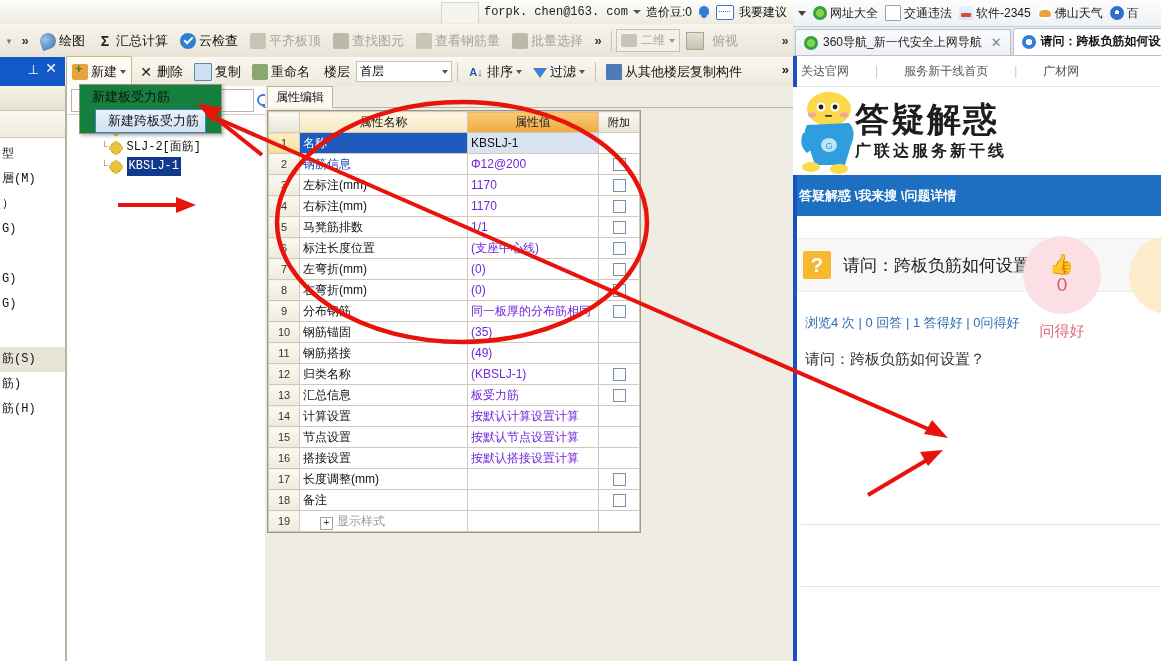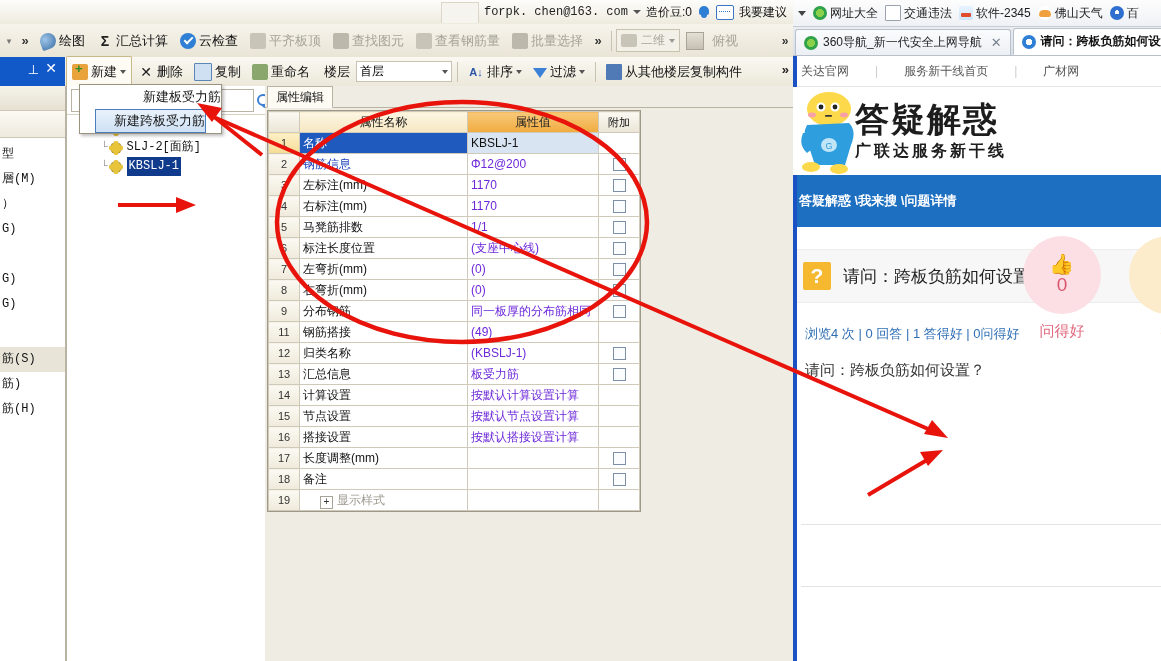--- a/index.html
+++ b/index.html
@@ -87,22 +87,22 @@
   .tdash{color:#9a9a9a;margin-right:2px;font-size:11px;}
   .gear{width:12px;height:12px;margin-right:5px;flex:0 0 12px;background:
      radial-gradient(circle at 50% 50%, #fff 0 2px, #e8c43a 2px 5px, transparent 5px);
      border-radius:50%;box-shadow:0 0 0 1px #b39a22 inset;position:relative;}
   .gear:before{content:"";position:absolute;left:-1px;top:4px;width:14px;height:4px;background:#e8c43a;border-radius:1px;}
   .gear:after{content:"";position:absolute;left:4px;top:-1px;width:4px;height:14px;background:#e8c43a;border-radius:1px;}
   .tlabel{color:#111;}
   .tlabel.sel{background:#103a8c;color:#fff;padding:0 2px;}
 
   
-  .dropdown{position:absolute;left:79px;top:84px;width:141px;background:#ffffff;border:1px solid #9a937f;
-     box-shadow:2px 2px 3px rgba(0,0,0,.25);z-index:40;text-align:right;}
+  .dropdown{position:absolute;left:79px;top:84px;width:141px;background:#15803d;border:1px solid #9a937f;
+     box-shadow:2px 2px 3px rgba(0,0,0,.25);z-index:40;}
   .dd-item{height:24px;line-height:24px;padding-left:12px;font-size:13px;color:#111;white-space:nowrap;}
   .dd-item.hl{background:linear-gradient(#e9f2fb,#cfe1f4);border:1px solid #4a7ebb;margin:0 15px;height:22px;line-height:22px;}
 
   
   .propwrap{position:absolute;left:265px;top:86px;width:528px;height:575px;background:#efece3;overflow:hidden;}
   .ptabbar{height:21px;background:#efece3;border-bottom:1px solid #b9b3a4;}
   .ptab{display:inline-block;height:20px;line-height:20px;padding:0 8px;background:#fdfbf4;border:1px solid #b9b3a4;border-bottom:1px solid #fdfbf4;font-size:12px;color:#111;margin-left:2px;}
   .ptable{position:absolute;left:2px;top:24px;width:372px;background:#fff;border:1px solid #9e9888;}
   table.pg{border-collapse:collapse;width:100%;table-layout:fixed;font-size:12px;}
   table.pg th,table.pg td{border:1px solid #cfc9ba;height:20px;padding:0 3px;white-space:nowrap;overflow:hidden;}
@@ -147,21 +147,21 @@
   .btab .x{color:#7a8490;font-size:13px;margin-left:4px;}
   .fav-qa{width:14px;height:14px;border-radius:50%;background:radial-gradient(circle at 50% 50%,#fff 0 3px,#2f7fd4 3px 7px);flex:0 0 14px;}
   .navlinks{height:30px;display:flex;align-items:center;gap:26px;padding-left:2px;font-size:12px;color:#555;border-bottom:1px solid #e7e7e7;background:#fff;white-space:nowrap;overflow:hidden;}
   .navlinks .sep{color:#ccc;}
   .site{position:relative;background:#fff;height:607px;overflow:hidden;}
   .banner{height:88px;position:relative;background:#fff;overflow:hidden;}
   .mascot{position:absolute;left:6px;top:4px;width:76px;height:84px;}
   .bantext{position:absolute;left:62px;top:12px;}
   .bantitle{font-size:34px;font-weight:bold;color:#1d1d1d;letter-spacing:2px;line-height:40px;}
   .bansub{font-size:16px;font-weight:bold;color:#1d1d1d;letter-spacing:3px;margin-top:2px;}
-  .crumbbar{height:52px;background:#1d6fc1;display:flex;align-items:center;padding-left:6px;color:#fff;font-size:13px;font-weight:bold;}
+  .crumbbar{height:41px;background:#1d6fc1;display:flex;align-items:center;padding-left:6px;color:#fff;font-size:13px;font-weight:bold;}
   .qblock{margin-top:22px;background:#f7f7f7;border-top:1px solid #ececec;border-bottom:1px solid #ececec;height:52px;display:flex;align-items:center;gap:12px;padding-left:10px;}
   .qmark{width:28px;height:28px;background:#f5b82e;color:#fff;font-size:21px;font-weight:bold;display:flex;align-items:center;justify-content:center;border-radius:2px;}
   .qtitle{font-size:17px;color:#222;}
   .qmeta{margin:22px 0 0 12px;font-size:13px;color:#2f6fb5;}
   .qbody{margin:18px 0 0 12px;font-size:15px;color:#333;}
   .votes{position:absolute;left:0;right:0;top:180px;display:flex;gap:28px;justify-content:flex-end;padding-right:-20px;}
   .vote{width:78px;text-align:center;}
   .vcircle{width:78px;height:78px;border-radius:50%;display:flex;flex-direction:column;align-items:center;justify-content:center;}
   .vcircle.pink{background:#fbdfe4;color:#d8566e;}
   .vcircle.yellow{background:#fdeccb;color:#d79b2a;}
@@ -417,20 +417,26 @@
                 <span class="chk"></span>
               </td>
             </tr>
             <tr>
               <td class="idx">9</td>
               <td class="pname">分布钢筋</td>
               <td class="pval">同一板厚的分布筋相同</td>
               <td>
                 <span class="chk"></span>
               </td>
+            </tr>
+            <tr>
+              <td class="idx">10</td>
+              <td class="pname">钢筋锚固</td>
+              <td class="pval">(35)</td>
+              <td></td>
             </tr>
             <tr>
               <td class="idx">11</td>
               <td class="pname">钢筋搭接</td>
               <td class="pval">(49)</td>
               <td></td>
             </tr>
             <tr>
               <td class="idx">12</td>
               <td class="pname">归类名称</td>

